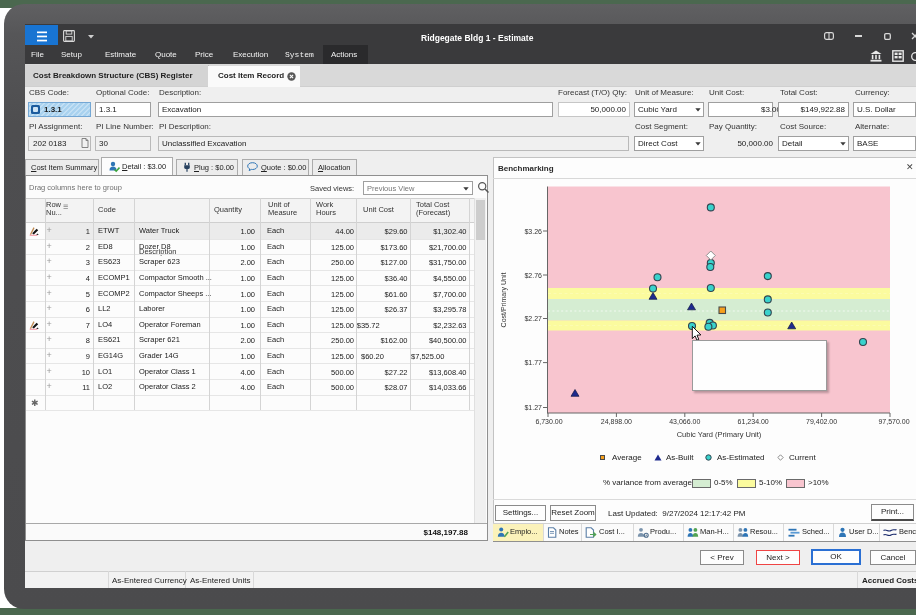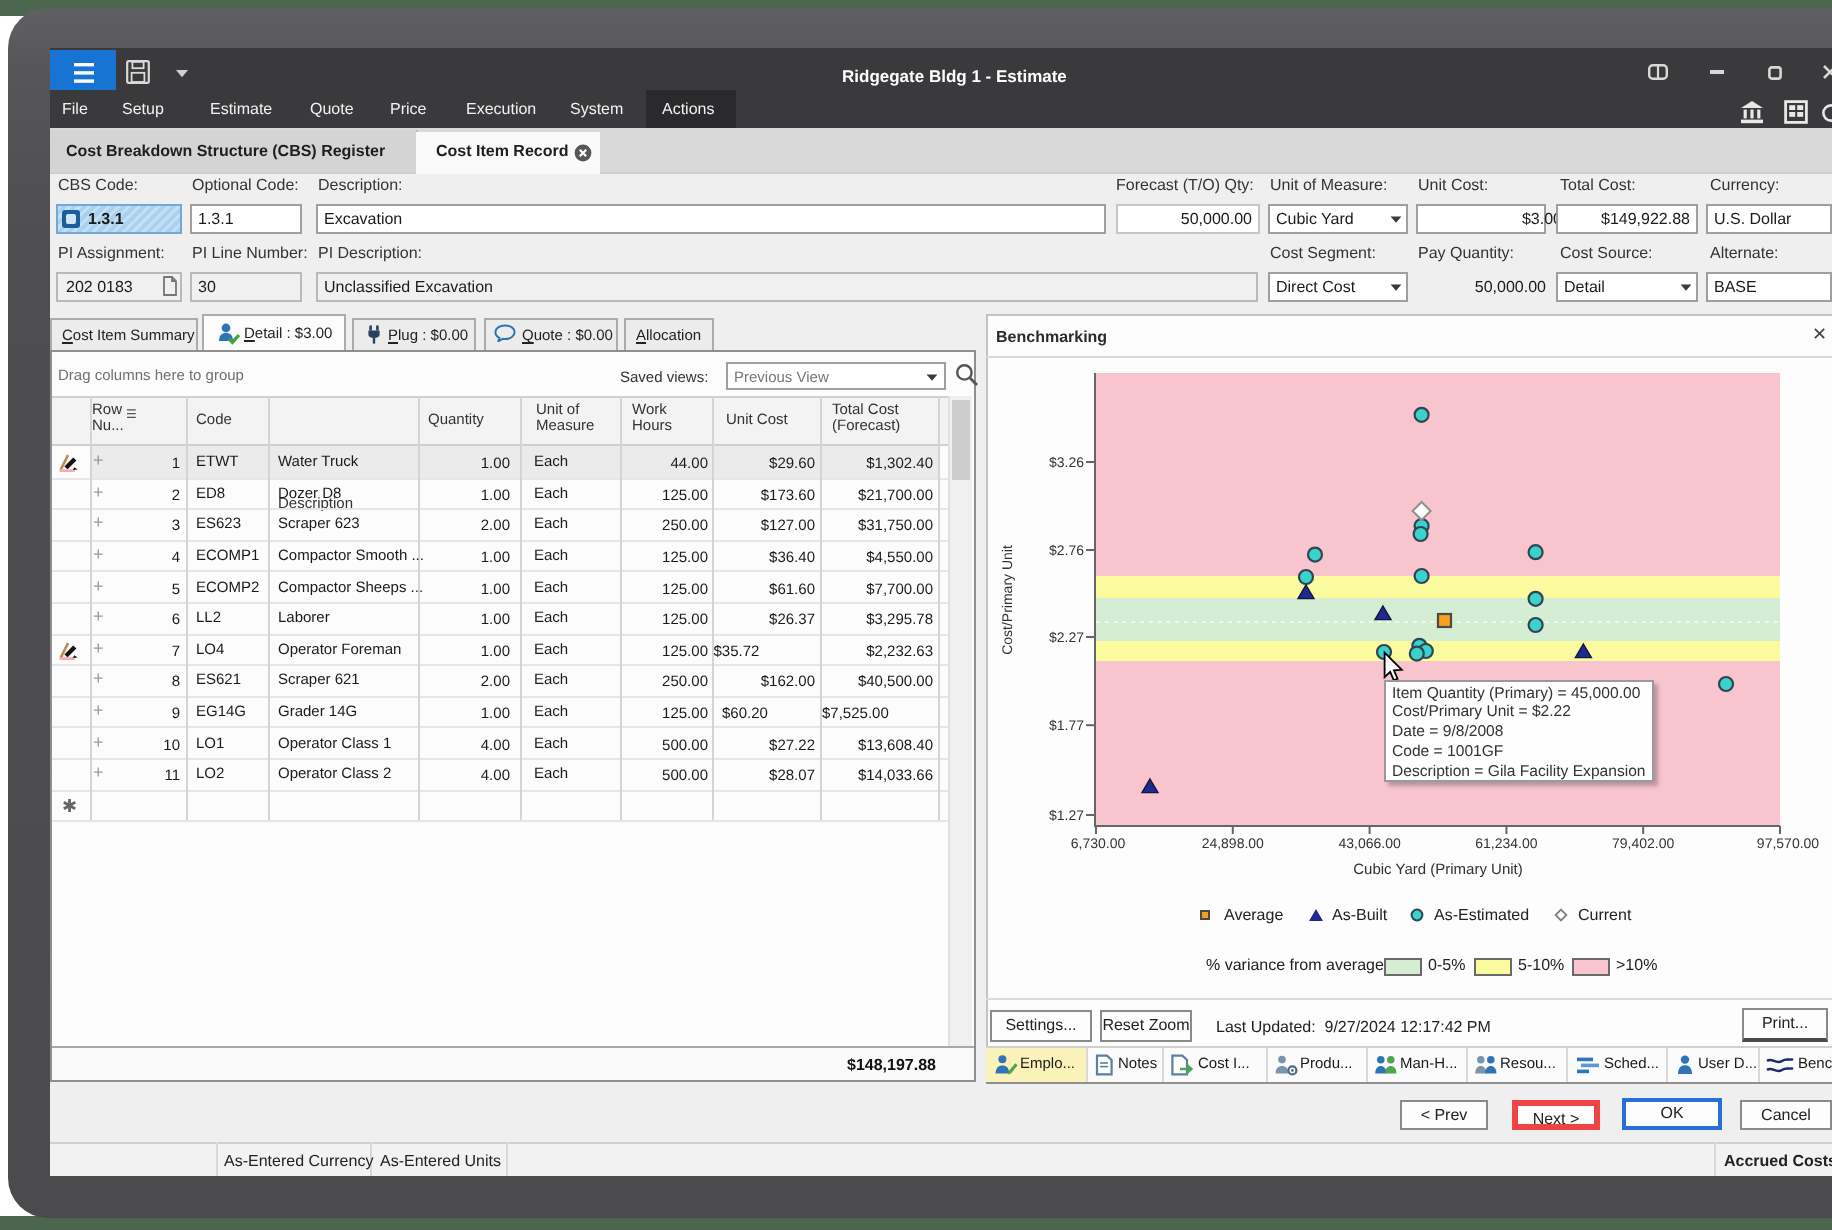--- a/index.html
+++ b/index.html
@@ -51,21 +51,21 @@
   <svg class="abs" style="left:911px;top:32px;" width="8" height="8" viewBox="0 0 8 8">
     <path d="M1 1 L7 7 M7 1 L1 7" stroke="#d8d8d8" stroke-width="1.3"></path>
   </svg>
 
   <div class="txt" style="left:31px;top:50px;color:#f2f2f2;font-size:8px;">File</div>
   <div class="txt" style="left:61px;top:50px;color:#f2f2f2;font-size:8px;">Setup</div>
   <div class="txt" style="left:105px;top:50px;color:#f2f2f2;font-size:8px;">Estimate</div>
   <div class="txt" style="left:155px;top:50px;color:#f2f2f2;font-size:8px;">Quote</div>
   <div class="txt" style="left:195px;top:50px;color:#f2f2f2;font-size:8px;">Price</div>
   <div class="txt" style="left:233px;top:50px;color:#f2f2f2;font-size:8px;">Execution</div>
-  <div class="txt" style="left:285px;top:50px;color:#f2f2f2;font-size:8px;">System</div>
+  <div class="txt" style="left:285px;top:50px;color:#f2f2f2;font-size:8px;font-family:Liberation Mono, monospace;">System</div>
   <div class="abs" style="left:323px;top:45px;width:45px;height:19px;background:#2a2a2c;"></div>
   <div class="txt" style="left:331px;top:50px;color:#f2f2f2;font-size:8px;">Actions</div>
 
   <svg class="abs" style="left:870px;top:50px;" width="12" height="12" viewBox="0 0 12 12">
     <path d="M6 0.5 L11.5 4 L0.5 4 Z" fill="#e8e8e8"></path>
     <rect x="1.8" y="4.8" width="1.6" height="4.4" fill="#e8e8e8"></rect>
     <rect x="5.2" y="4.8" width="1.6" height="4.4" fill="#e8e8e8"></rect>
     <rect x="8.6" y="4.8" width="1.6" height="4.4" fill="#e8e8e8"></rect>
     <rect x="0.5" y="9.8" width="11" height="1.8" fill="#e8e8e8"></rect>
   </svg>
@@ -417,21 +417,20 @@
       <path d="M299.7 166 L303.7 172.8 L295.7 172.8 Z"></path>
       <path d="M83 233.5 L87 240.3 L79 240.3 Z"></path>
     </g>
     <rect x="227" y="151" width="6.5" height="6.5" fill="#f7a01c" stroke="#4a4a4a" stroke-width="1.1"></rect>
     <path d="M218.8 95 L223.3 99.5 L218.8 104 L214.3 99.5 Z" fill="#ffffff" stroke="#909090" stroke-width="1"></path>
 
     <path d="M200.3 170.3 L200.3 182.6 L203.1 179.9 L204.9 184.2 L206.8 183.4 L205 179.2 L208.9 178.9 Z" fill="#fff" stroke="#000" stroke-width="0.9"></path>
   </svg>
 
   <div class="abs" style="left:692px;top:339.5px;width:135px;height:51px;background:#fefefe;border:1px solid #9a9a9a;box-sizing:border-box;box-shadow:2px 2px 2px rgba(0,0,0,0.25);"></div>
-  <div class="txt" style="left:696px;top:341.5px;color:#333;font-size:7.8px;line-height:9.9px;">Item Quantity (Primary) = 45,000.00<br>Cost/Primary Unit = $2.22<br>Date = 9/8/2008<br>Code = 1001GF<br>Description = Gila Facility Expansion</div>
 
   <div class="abs" style="left:600px;top:454.5px;width:5px;height:5px;background:#f7a01c;border:1px solid #4a4a4a;box-sizing:border-box;"></div>
   <div class="txt" style="left:612px;top:453px;color:#222;font-size:8px;">Average</div>
   <svg class="abs" style="left:654px;top:453.5px;" width="8" height="7" viewBox="0 0 8 7">
       <path d="M4 0.5 L7.5 6.5 L0.5 6.5 Z" fill="#1e2a8e"></path>
     </svg>
   <div class="txt" style="left:666px;top:453px;color:#222;font-size:8px;">As-Built</div>
   <svg class="abs" style="left:705px;top:454px;" width="7" height="7" viewBox="0 0 7 7">
       <circle cx="3.5" cy="3.5" r="2.7" fill="#39d2cc" stroke="#31444f"></circle>
     </svg>
@@ -514,21 +513,21 @@
   <div class="txt" style="left:559px;top:527.0px;color:#1a1a1a;font-size:7.5px;">Notes</div>
   <div class="txt" style="left:599px;top:527.0px;color:#1a1a1a;font-size:7.5px;">Cost I...</div>
   <div class="txt" style="left:650px;top:527.0px;color:#1a1a1a;font-size:7.5px;">Produ...</div>
   <div class="txt" style="left:700px;top:527.0px;color:#1a1a1a;font-size:7.5px;">Man-H...</div>
   <div class="txt" style="left:750px;top:527.0px;color:#1a1a1a;font-size:7.5px;">Resou...</div>
   <div class="txt" style="left:802px;top:527.0px;color:#1a1a1a;font-size:7.5px;">Sched...</div>
   <div class="txt" style="left:849px;top:527.0px;color:#1a1a1a;font-size:7.5px;">User D...</div>
   <div class="txt" style="left:899px;top:527.0px;color:#1a1a1a;font-size:7.5px;">Bench</div>
 
   <div class="abs" style="left:700px;top:550px;width:44px;height:15px;background:#fdfdfd;border:1px solid #8a8a8a;box-sizing:border-box;text-align:center;font-size:8px;color:#222;line-height:13px;">&lt; Prev</div>
-  <div class="abs" style="left:756px;top:550px;width:44px;height:15px;background:#fdfdfd;border:3px solid #ef4444;box-sizing:border-box;text-align:center;font-size:8px;color:#222;line-height:13px;">Next &gt;</div>
+  <div class="abs" style="left:756px;top:550px;width:44px;height:15px;background:#fdfdfd;border:1px solid #ef4444;box-sizing:border-box;text-align:center;font-size:8px;color:#222;line-height:13px;">Next &gt;</div>
   <div class="abs" style="left:811px;top:549px;width:50px;height:16px;background:#fdfdfd;border:2px solid #2a6fd3;box-sizing:border-box;text-align:center;font-size:8px;color:#222;line-height:12px;">OK</div>
   <div class="abs" style="left:870px;top:550px;width:46px;height:15px;background:#fdfdfd;border:1px solid #8a8a8a;box-sizing:border-box;text-align:center;font-size:8px;color:#222;line-height:13px;">Cancel</div>
 
   <div class="abs" style="left:25px;top:571px;width:891px;height:17px;background:#f2f2f2;border-top:1px solid #d0d0d0;box-sizing:border-box;"></div>
   <div class="abs" style="left:108px;top:571px;width:78px;height:17px;border-left:1px solid #d9d9d9;border-right:1px solid #d9d9d9;box-sizing:border-box;"></div>
   <div class="txt" style="left:112px;top:575.5px;color:#222;font-size:8px;">As-Entered Currency</div>
   <div class="abs" style="left:186px;top:571px;width:68px;height:17px;border-right:1px solid #d9d9d9;box-sizing:border-box;"></div>
   <div class="txt" style="left:190px;top:575.5px;color:#222;font-size:8px;">As-Entered Units</div>
   <div class="abs" style="left:857px;top:571px;width:59px;height:17px;border-left:1px solid #d9d9d9;box-sizing:border-box;"></div>
   <div class="txt" style="left:862px;top:575.5px;color:#222;font-size:8px;font-weight:bold;">Accrued Costs C</div>

